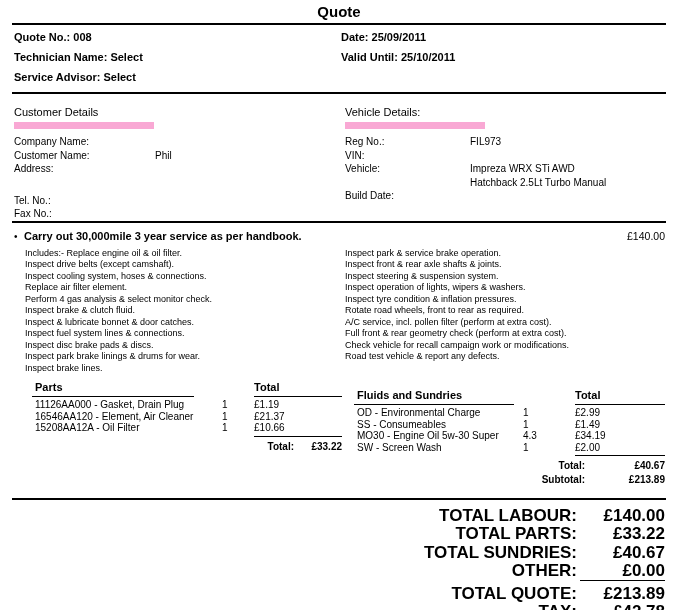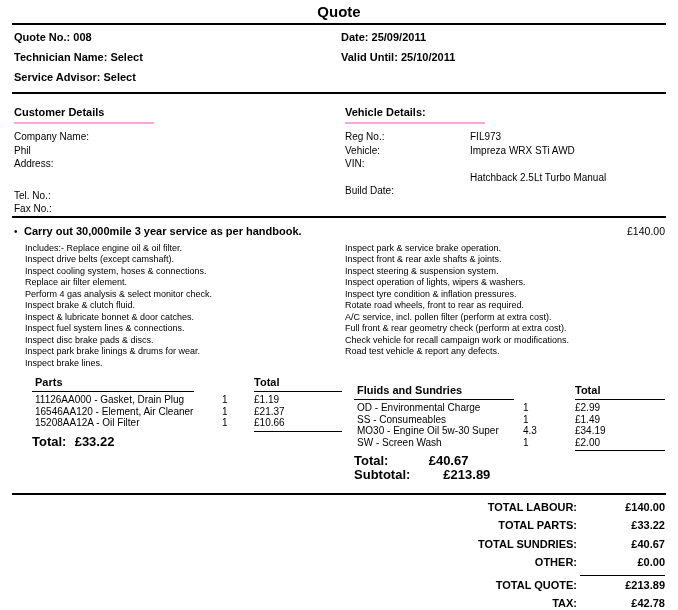--- a/index.html
+++ b/index.html
@@ -21,22 +21,22 @@
   .hdr { padding:6px 13px 1px 14px; font-weight:bold; font-size:11px; }
   .hdr-row { display:flex; margin-bottom:8px; }
   .hdr-left { width:327px; }
   .hdr-right { flex:1; }
 
   
   .details { display:flex; padding:12px 13px 0 14px; font-size:10px; }
   .det-col-left { width:331px; }
   .det-col-right { flex:1; }
   .det-heading {
-    font-weight:bold; font-size:11px; display:inline-block;
-    border-bottom:2px solid #f9a8d4; width:140px; padding-bottom:4px; margin-bottom:6px;
+    font-weight:normal; font-size:11px; display:inline-block;
+    border-bottom:7px solid #f9a8d4; width:140px; padding-bottom:4px; margin-bottom:6px;
   }
   .det-row { display:flex; line-height:13.5px;align-items:center; }
   .det-label-c { width:141px; }
   .det-label-v { width:125px; }
   .det-spacer { height:18px; }
 
   
   .service { padding:7px 13px 0 14px; }
   .svc-head { display:flex; align-items:baseline; font-size:11px; }
   .svc-bullet { width:10px; font-size:10px; }
@@ -59,28 +59,28 @@
   .rulerow { display:flex; justify-content:space-between; margin-bottom:2px; }
   .rulerow .seg { border-top:1px solid #000; height:1px; display:block; }
   .tbl-row { display:flex; line-height:11.5px; }
   .td-name { flex:1; padding-left:3px; }
   .td-qty { width:40px; padding-left:8px; }
   .tbl-sundries .td-qty { width:60px; }
   .td-total { width:88px; }
   .tbl-sundries .td-total { width:90px; }
   .totline { display:flex; justify-content:flex-end; margin-top:2px; margin-bottom:3px; }
   .totline .seg { border-top:1px solid #000; height:1px; }
-  .tbl-totrow { display:flex; font-weight:bold; font-size:13px; line-height:14px; }
+  .tbl-totrow { display:flex; justify-content:flex-end; font-weight:bold; font-size:10px; line-height:14px; }
   .tbl-totrow .tval { min-width:48px; text-align:right; }
   .tbl-sundries .tbl-totrow .tval { min-width:80px; }
 
   
   .totals { padding:6px 13px 0 14px; }
   .tot-row { display:flex; justify-content:flex-end; align-items:baseline;
-             font-weight:bold; font-size:11px; height:18.3px; }
+             font-weight:bold; font-size:17px; height:18.3px; }
   .tot-value { width:88px; text-align:right; }
   .tot-rule { display:flex; justify-content:flex-end; margin:1px 0 3px 0; }
   .tot-rule .seg { width:85px; border-top:1px solid #000; height:1px; }
 </style>
 </head>
 <body>
 
 <div class="page">
 
   <div class="title">Quote</div>
@@ -118,20 +118,21 @@
   <div class="rule"></div>
 
   <div class="details">
     <div class="det-col-left">
       <div class="det-heading">Customer Details</div>
       <div class="det-row">
         <span class="det-label-c">Company Name:</span>
         <span></span>
       </div>
       <div class="det-row">
+        <span class="det-label-c">Customer Name:</span>
         <span>Phil</span>
       </div>
       <div class="det-row">
         <span class="det-label-c">Address:</span>
         <span></span>
       </div>
       <div class="det-spacer"></div>
       <div class="det-row">
         <span class="det-label-c">Tel. No.:</span>
         <span></span>
@@ -141,26 +142,26 @@
         <span></span>
       </div>
     </div>
     <div class="det-col-right">
       <div class="det-heading">Vehicle Details:</div>
       <div class="det-row">
         <span class="det-label-v">Reg No.:</span>
         <span>FIL973</span>
       </div>
       <div class="det-row">
+        <span class="det-label-v">VIN:</span>
+        <span></span>
+      </div>
+      <div class="det-row">
         <span class="det-label-v">Vehicle:</span>
         <span>Impreza WRX STi AWD</span>
-      </div>
-      <div class="det-row">
-        <span class="det-label-v">VIN:</span>
-        <span></span>
       </div>
       <div class="det-row">
         <span class="det-label-v"></span>
         <span>Hatchback 2.5Lt Turbo Manual</span>
       </div>
       <div class="det-row">
         <span class="det-label-v">Build Date:</span>
         <span></span>
       </div>
     </div>

